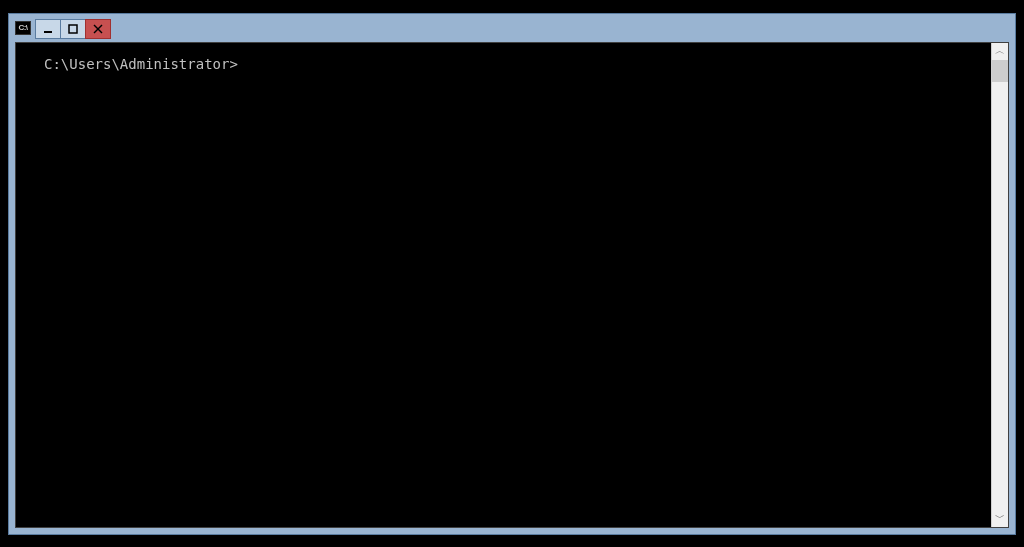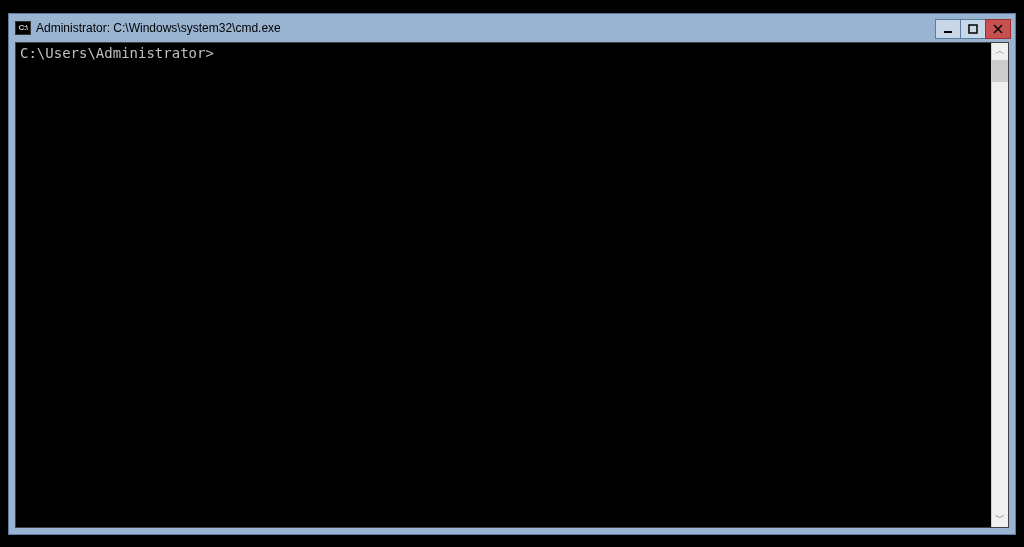--- a/index.html
+++ b/index.html
@@ -79,24 +79,25 @@
       border: 1px solid #404040;
       background: #000;
       min-height: 0;
     }
     .console {
       flex: 1;
       background: #000;
       color: #c0c0c0;
       font-family: Consolas, "Lucida Console", monospace;
       font-size: 14px;
-      padding: 2px 4px;
+      padding: 13px 4px;
       white-space: pre;
       overflow: hidden;
       line-height: 16px;
+      margin-left: 24px;
     }
     .scrollbar {
       width: 17px;
       background: #f0f0f0;
       display: flex;
       flex-direction: column;
       border-left: 1px solid #d0d0d0;
     }
     .scroll-btn {
       height: 17px;
@@ -125,21 +126,20 @@
       color: #606060;
       line-height: 1;
     }
   </style>
 </head>
 <body>
 
 <div class="window">
   <div class="titlebar">
     <div class="titlebar-icon">C:\</div>
-    <div class="titlebar-text">Administrator: C:\Windows\system32\cmd.exe</div>
     <div class="window-controls">
       <div class="window-btn">
         <svg width="10" height="10" viewBox="0 0 10 10">
           <rect x="1" y="7" width="8" height="2" fill="#000"></rect>
         </svg>
       </div>
       <div class="window-btn">
         <svg width="10" height="10" viewBox="0 0 10 10">
           <rect x="1" y="1" width="8" height="8" fill="none" stroke="#000" stroke-width="1.5"></rect>
         </svg>

